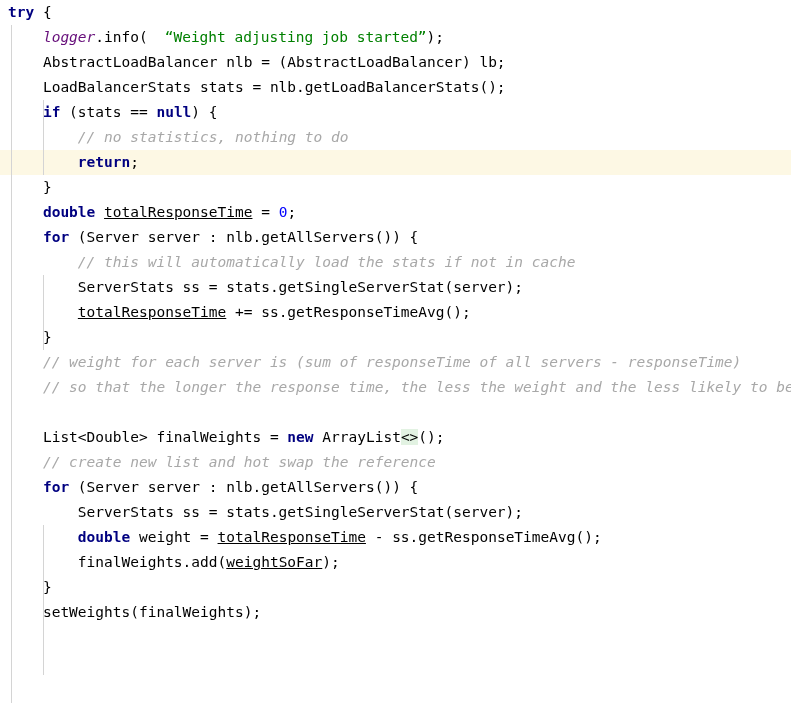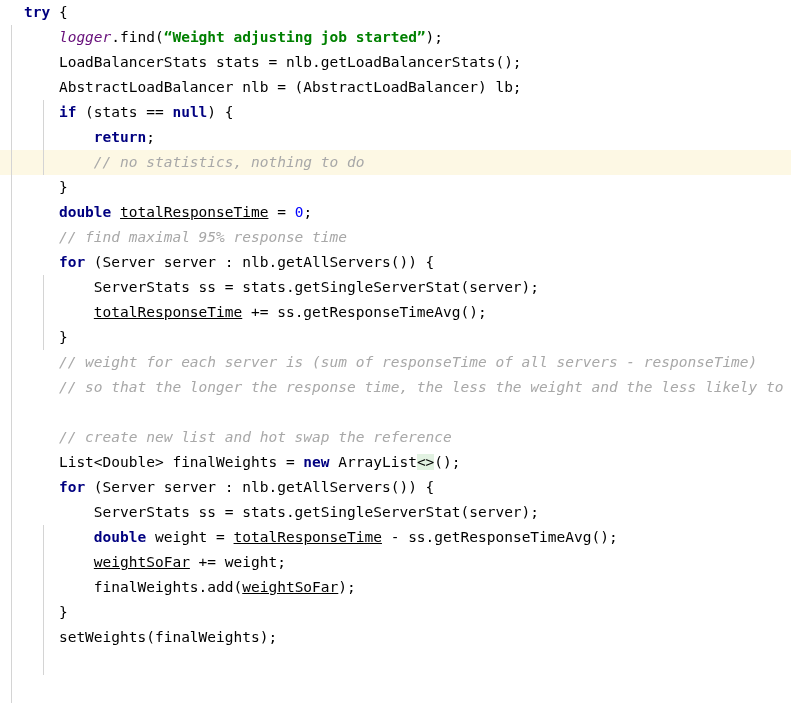--- a/index.html
+++ b/index.html
@@ -46,28 +46,28 @@
     width: 791px;
     z-index: 2;
   }
 
   .code-line {
     height: 25px;
     line-height: 25px;
     font-size: 14.5px;
     white-space: pre;
     color: #000000;
-    padding-left: 24px;
+    padding-left: 8px;
     letter-spacing: 0px;
   }
 
   
   .tok-keyword   { color: #000080; font-weight: bold; }
   .tok-plain     { color: #000000; }
-  .tok-string    { color: #008000; font-weight: bold; }
+  .tok-string    { color: #008000; font-weight: normal; margin-left: 17px; }
   .tok-number    { color: #0000ff; }
   .tok-comment   { color: #a8a8a8; font-style: italic; }
   .tok-field     { color: #660e7a; font-style: italic; font-weight: normal; }
   .tok-ref       { color: #000000; text-decoration: underline; text-align: right; }
   .tok-diamond   { background: #e2f2e2; color: #000000; }
 </style>
 </head>
 <body>
 
 <div id="editor">
@@ -75,39 +75,38 @@
       <div class="line-highlight" style="top: 150px; background: rgb(253, 248, 228);"></div>
     </div>
   <div id="guide-layer">
       <div class="indent-guide" style="left: 11px; top: 25px; height: 678px; background: rgb(212, 212, 212);"></div>
       <div class="indent-guide" style="left: 43px; top: 100px; height: 75px; background: rgb(212, 212, 212);"></div>
       <div class="indent-guide" style="left: 43px; top: 275px; height: 75px; background: rgb(212, 212, 212);"></div>
       <div class="indent-guide" style="left: 43px; top: 525px; height: 150px; background: rgb(212, 212, 212);"></div>
     </div>
   <div id="code-layer">
       <div class="code-line"><span class="tok-keyword">try</span><span class="tok-plain"> {</span></div>
-      <div class="code-line"><span class="tok-plain">    </span><span class="tok-field">logger</span><span class="tok-plain">.find(</span><span class="tok-string">“Weight adjusting job started”</span><span class="tok-plain">);</span></div>
+      <div class="code-line"><span class="tok-plain">    </span><span class="tok-field">logger</span><span class="tok-plain">.info(</span><span class="tok-string">“Weight adjusting job started”</span><span class="tok-plain">);</span></div>
+      <div class="code-line"><span class="tok-plain">    AbstractLoadBalancer nlb = (AbstractLoadBalancer) lb;</span></div>
       <div class="code-line"><span class="tok-plain">    LoadBalancerStats stats = nlb.getLoadBalancerStats();</span></div>
-      <div class="code-line"><span class="tok-plain">    AbstractLoadBalancer nlb = (AbstractLoadBalancer) lb;</span></div>
       <div class="code-line"><span class="tok-plain">    </span><span class="tok-keyword">if</span><span class="tok-plain"> (stats == </span><span class="tok-keyword">null</span><span class="tok-plain">) {</span></div>
+      <div class="code-line"><span class="tok-plain">        </span><span class="tok-comment">// no statistics, nothing to do</span></div>
       <div class="code-line"><span class="tok-plain">        </span><span class="tok-keyword">return</span><span class="tok-plain">;</span></div>
-      <div class="code-line"><span class="tok-plain">        </span><span class="tok-comment">// no statistics, nothing to do</span></div>
       <div class="code-line"><span class="tok-plain">    }</span></div>
       <div class="code-line"><span class="tok-plain">    </span><span class="tok-keyword">double</span><span class="tok-plain"> </span><span class="tok-ref">totalResponseTime</span><span class="tok-plain"> = </span><span class="tok-number">0</span><span class="tok-plain">;</span></div>
-      <div class="code-line"><span class="tok-plain">    </span><span class="tok-comment">// find maximal 95% response time</span></div>
       <div class="code-line"><span class="tok-plain">    </span><span class="tok-keyword">for</span><span class="tok-plain"> (Server server : nlb.getAllServers()) {</span></div>
+      <div class="code-line"><span class="tok-plain">        </span><span class="tok-comment">// this will automatically load the stats if not in cache</span></div>
       <div class="code-line"><span class="tok-plain">        ServerStats ss = stats.getSingleServerStat(server);</span></div>
       <div class="code-line"><span class="tok-plain">        </span><span class="tok-ref">totalResponseTime</span><span class="tok-plain"> += ss.getResponseTimeAvg();</span></div>
       <div class="code-line"><span class="tok-plain">    }</span></div>
       <div class="code-line"><span class="tok-plain">    </span><span class="tok-comment">// weight for each server is (sum of responseTime of all servers - responseTime)</span></div>
       <div class="code-line"><span class="tok-plain">    </span><span class="tok-comment">// so that the longer the response time, the less the weight and the less likely to be chosen</span></div>
       <div class="code-line">&nbsp;</div>
+      <div class="code-line"><span class="tok-plain">    List&lt;Double&gt; finalWeights = </span><span class="tok-keyword">new</span><span class="tok-plain"> ArrayList</span><span class="tok-diamond">&lt;&gt;</span><span class="tok-plain">();</span></div>
       <div class="code-line"><span class="tok-plain">    </span><span class="tok-comment">// create new list and hot swap the reference</span></div>
-      <div class="code-line"><span class="tok-plain">    List&lt;Double&gt; finalWeights = </span><span class="tok-keyword">new</span><span class="tok-plain"> ArrayList</span><span class="tok-diamond">&lt;&gt;</span><span class="tok-plain">();</span></div>
       <div class="code-line"><span class="tok-plain">    </span><span class="tok-keyword">for</span><span class="tok-plain"> (Server server : nlb.getAllServers()) {</span></div>
       <div class="code-line"><span class="tok-plain">        ServerStats ss = stats.getSingleServerStat(server);</span></div>
       <div class="code-line"><span class="tok-plain">        </span><span class="tok-keyword">double</span><span class="tok-plain"> weight = </span><span class="tok-ref">totalResponseTime</span><span class="tok-plain"> - ss.getResponseTimeAvg();</span></div>
-      <div class="code-line"><span class="tok-plain">        </span><span class="tok-ref">weightSoFar</span><span class="tok-plain"> += weight;</span></div>
       <div class="code-line"><span class="tok-plain">        finalWeights.add(</span><span class="tok-ref">weightSoFar</span><span class="tok-plain">);</span></div>
       <div class="code-line"><span class="tok-plain">    }</span></div>
       <div class="code-line"><span class="tok-plain">    setWeights(finalWeights);</span></div>
     </div>
 </div>
 
 </body></html>

